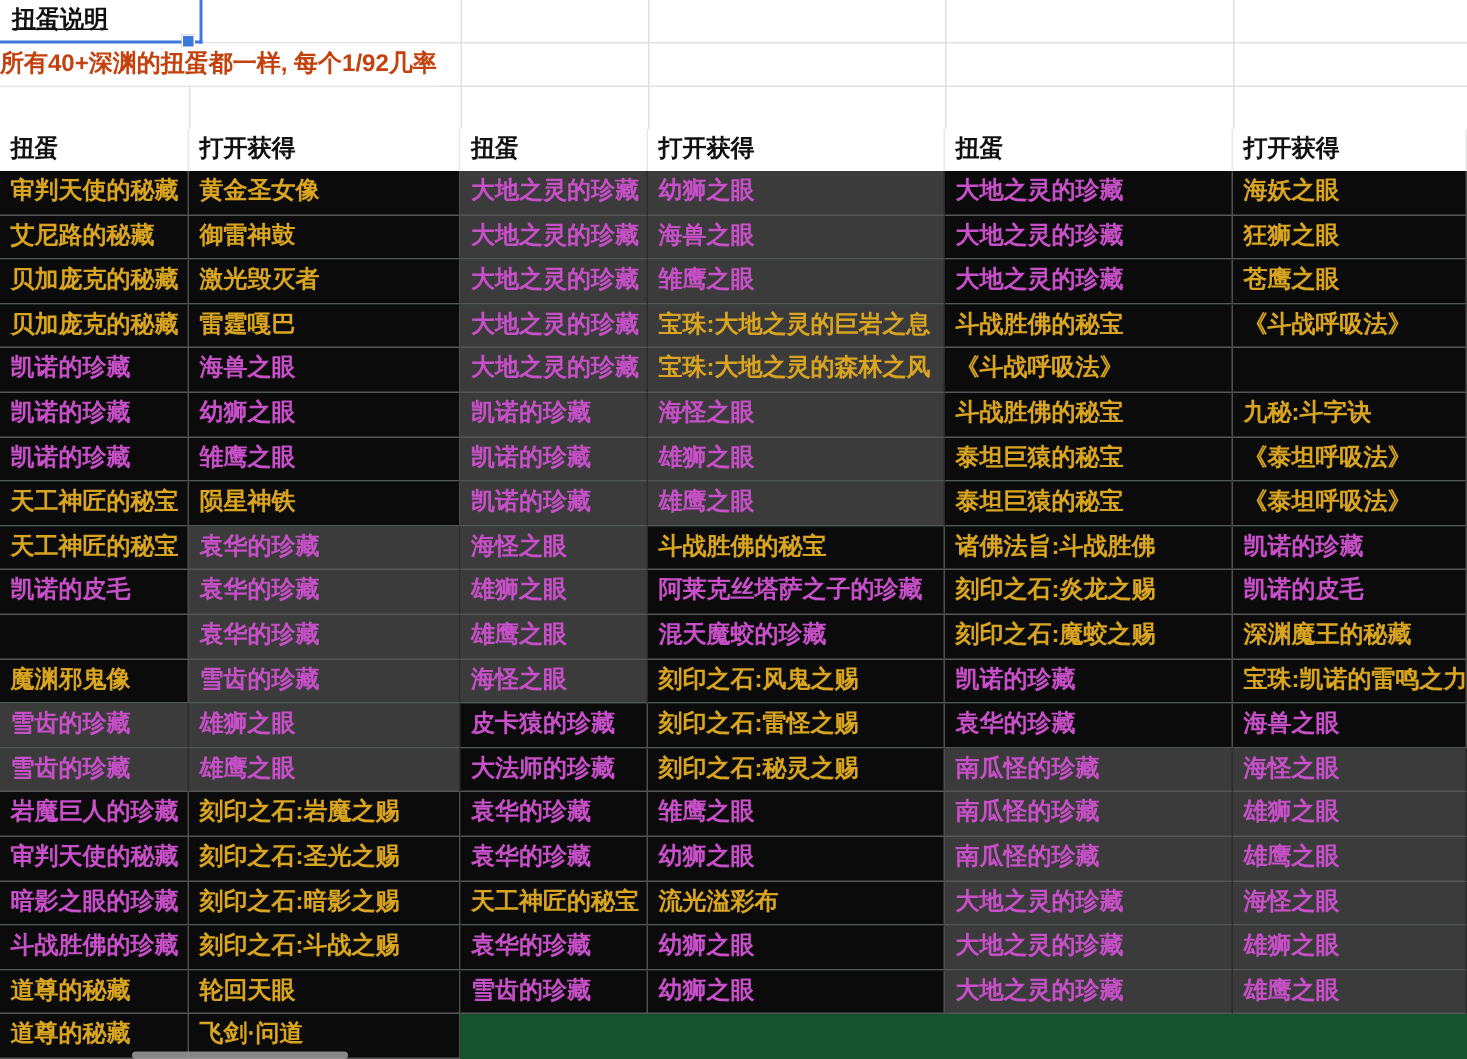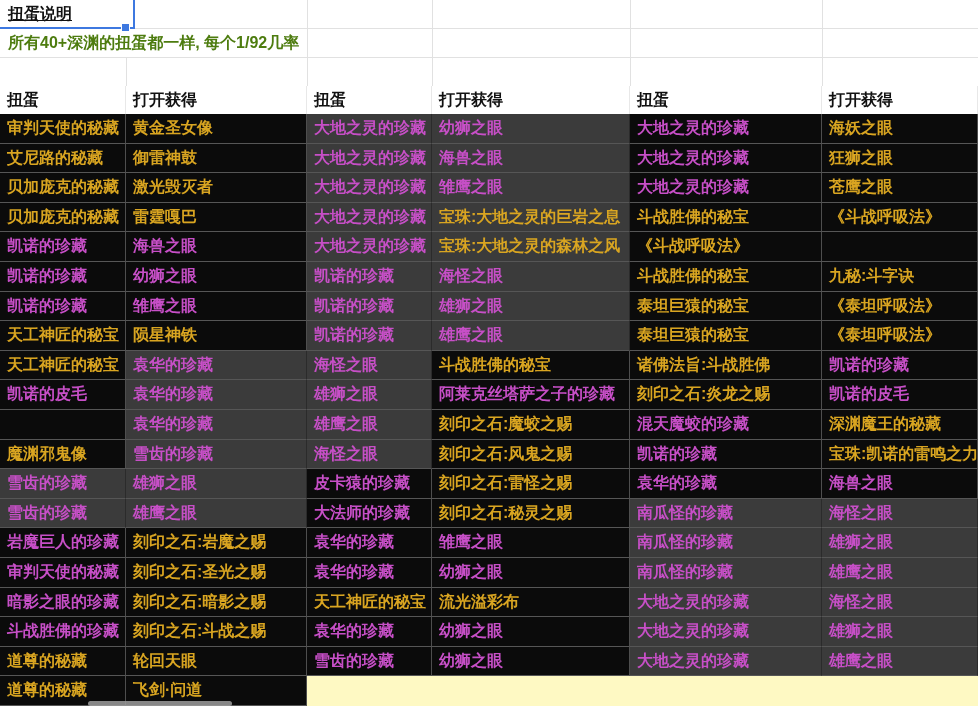--- a/index.html
+++ b/index.html
@@ -7,21 +7,21 @@
     position:relative;width:978px;height:706px;overflow:hidden;
     background:#fff;font-family:"Liberation Sans","DejaVu Sans",sans-serif;
     font-weight:700;font-size:16px;
   }
   
   .top-band{position:absolute;left:0;top:0;width:978px;height:114px;background:#fff;}
   .vline{position:absolute;top:0;width:1px;height:86px;background:#e1e1e1;}
   .hline{position:absolute;left:0;width:978px;height:1px;background:#e1e1e1;}
   .note-cell{
     position:absolute;left:0;top:29px;height:28px;line-height:28px;
-    padding-left:8px;background:#fff;color:#4d7c0f;white-space:nowrap;z-index:2;
+    padding-left:0;background:#fff;color:#c2410c;white-space:nowrap;z-index:2;
   }
   .a1-cell{
     position:absolute;left:0;top:0;width:125px;height:27px;background:#fff;
     border-right:2px solid var(--sel);border-bottom:2px solid var(--sel);
     line-height:27px;padding-left:8px;color:#111;z-index:3;white-space:nowrap;text-decoration:underline;
   }
   .fill-handle{
     position:absolute;left:121px;top:23px;width:7px;height:7px;
     background:var(--sel);border:1px solid #fff;z-index:4;
   }
@@ -31,21 +31,21 @@
     display:grid;grid-template-columns:126px 181px 125px 198px 192px 156px;
   }
   .header-row .hcell{
     background:#fff;color:#111;line-height:28px;padding-left:7px;
     border-right:1px solid #e8e8e8;box-sizing:border-box;white-space:nowrap;
   }
   
   .data-grid{
     position:absolute;left:0;top:114px;width:978px;height:592px;
     display:grid;grid-template-columns:126px 181px 125px 198px 192px 156px;
-    grid-auto-rows:29.6px;background:#fef9c3;
+    grid-auto-rows:29.6px;background:#14532d;
   }
   .cell{
     box-sizing:border-box;padding-left:7px;line-height:28.6px;
     white-space:nowrap;overflow:hidden;font-size:16px;
     border-right:1px solid #4e4e4e;border-bottom:1px solid #565656;
     color:#cfcfcf;
   }
   .col-a,.col-b,.col-e,.col-f{background:var(--darkbg);}
   .col-c,.col-d{background:var(--graybg);border-right-color:#2b2b2b;}
   .tx-y{color:var(--yellow);}
@@ -144,22 +144,22 @@
       <div class="cell col-a tx-m">凯诺的珍藏</div>
       <div class="cell col-b tx-m">凯诺的皮毛</div>
       <div class="cell col-c tx-m">袁华的珍藏</div>
       <div class="cell col-d tx-m">雄狮之眼</div>
       <div class="cell col-e tx-m">阿莱克丝塔萨之子的珍藏</div>
       <div class="cell col-f tx-y">刻印之石:炎龙之赐</div>
       <div class="cell col-a tx-m">凯诺的皮毛</div>
       <div class="cell col-b"></div>
       <div class="cell col-c tx-m">袁华的珍藏</div>
       <div class="cell col-d tx-m">雄鹰之眼</div>
+      <div class="cell col-e tx-m">混天魔蛟的珍藏</div>
       <div class="cell col-f tx-y">刻印之石:魔蛟之赐</div>
-      <div class="cell col-e tx-m">混天魔蛟的珍藏</div>
       <div class="cell col-a tx-y">深渊魔王的秘藏</div>
       <div class="cell col-b tx-y">魔渊邪鬼像</div>
       <div class="cell col-c tx-m">雪齿的珍藏</div>
       <div class="cell col-d tx-m">海怪之眼</div>
       <div class="cell col-f tx-y">刻印之石:风鬼之赐</div>
       <div class="cell col-a tx-m">凯诺的珍藏</div>
       <div class="cell col-b tx-y">宝珠:凯诺的雷鸣之力</div>
       <div class="cell col-c tx-m">雪齿的珍藏</div>
       <div class="cell col-d tx-m">雄狮之眼</div>
       <div class="cell col-e tx-m">皮卡猿的珍藏</div>

